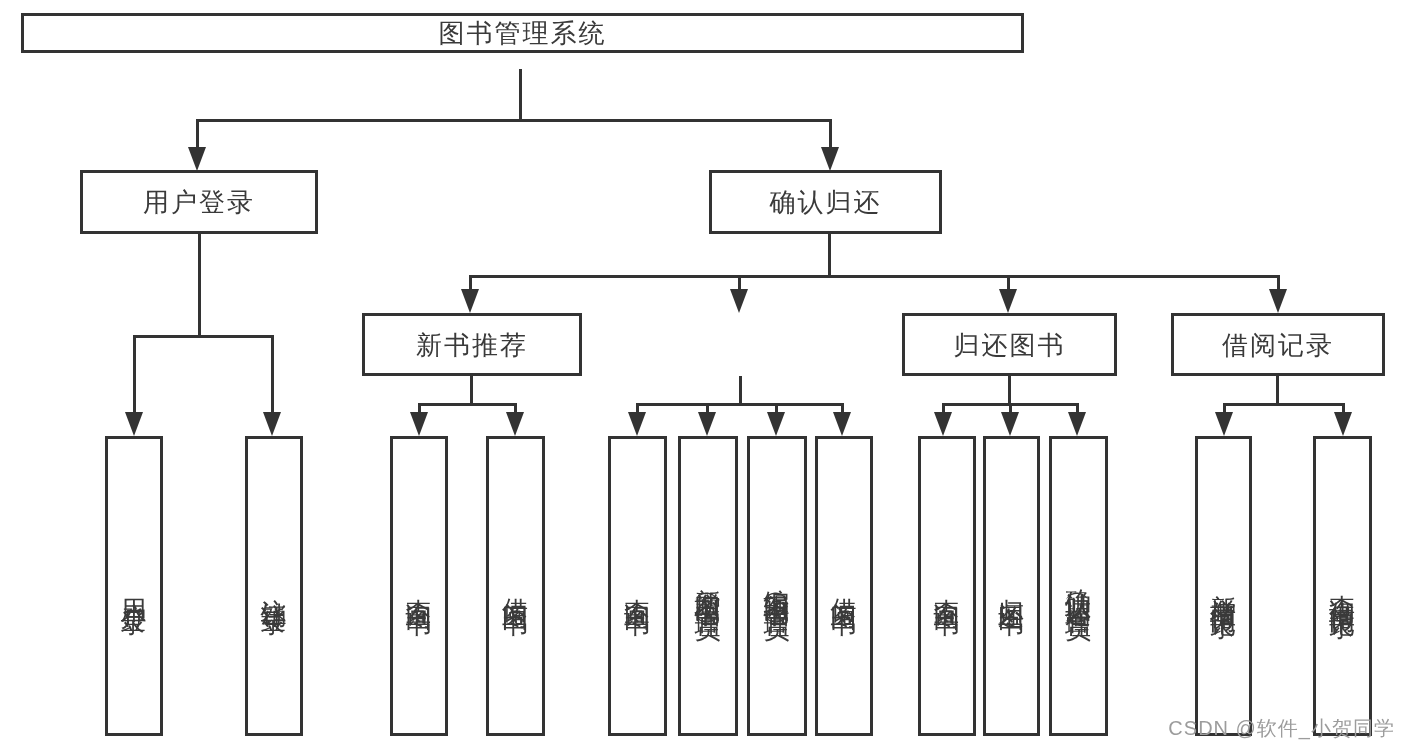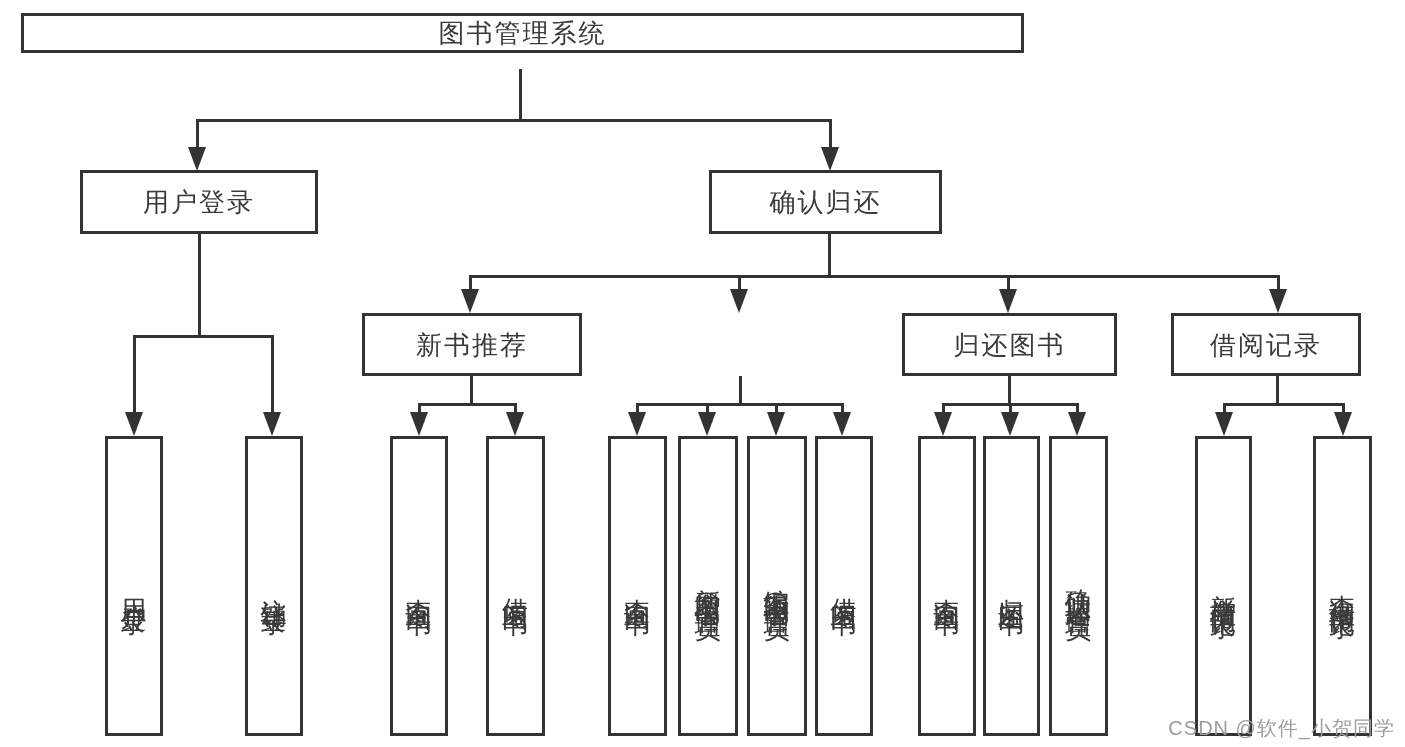--- a/index.html
+++ b/index.html
@@ -43,21 +43,21 @@
   <div class="box" style="left:709px;top:170px;width:233px;height:64px;">
     <span class="hlabel">确认归还</span>
   </div>
 
   <div class="box" style="left:362px;top:313px;width:220px;height:63px;">
     <span class="hlabel">新书推荐</span>
   </div>
   <div class="box" style="left:902px;top:313px;width:215px;height:63px;">
     <span class="hlabel">归还图书</span>
   </div>
-  <div class="box" style="left:1171px;top:313px;width:190px;height:63px;">
+  <div class="box" style="left:1171px;top:313px;width:214px;height:63px;">
     <span class="hlabel">借阅记录</span>
   </div>
 
   <div class="box vbox" style="left:105px;top:436px;width:58px;height:300px;">
     <span class="vtext">用户登录</span>
   </div>
   <div class="box vbox" style="left:245px;top:436px;width:58px;height:300px;">
     <span class="vtext">注销登录</span>
   </div>
 

